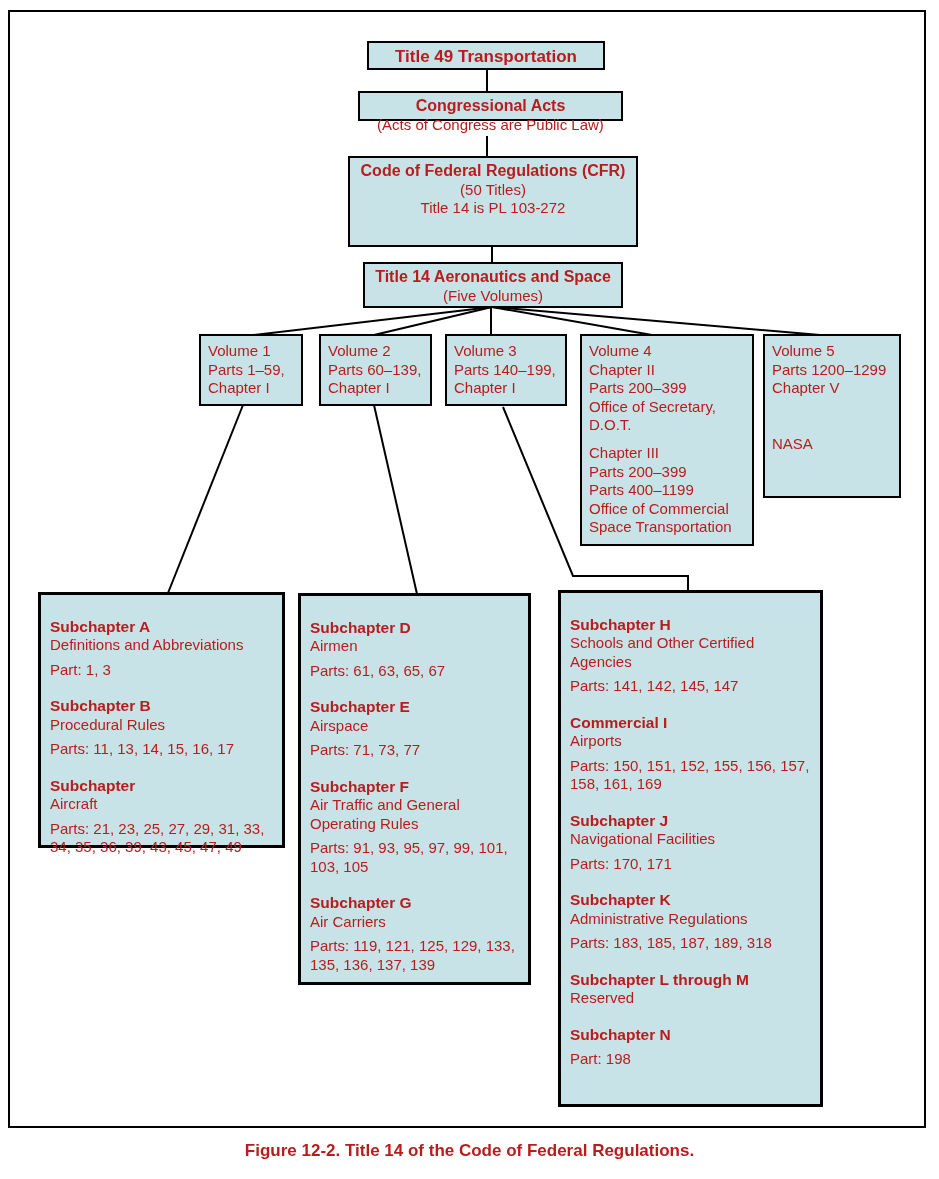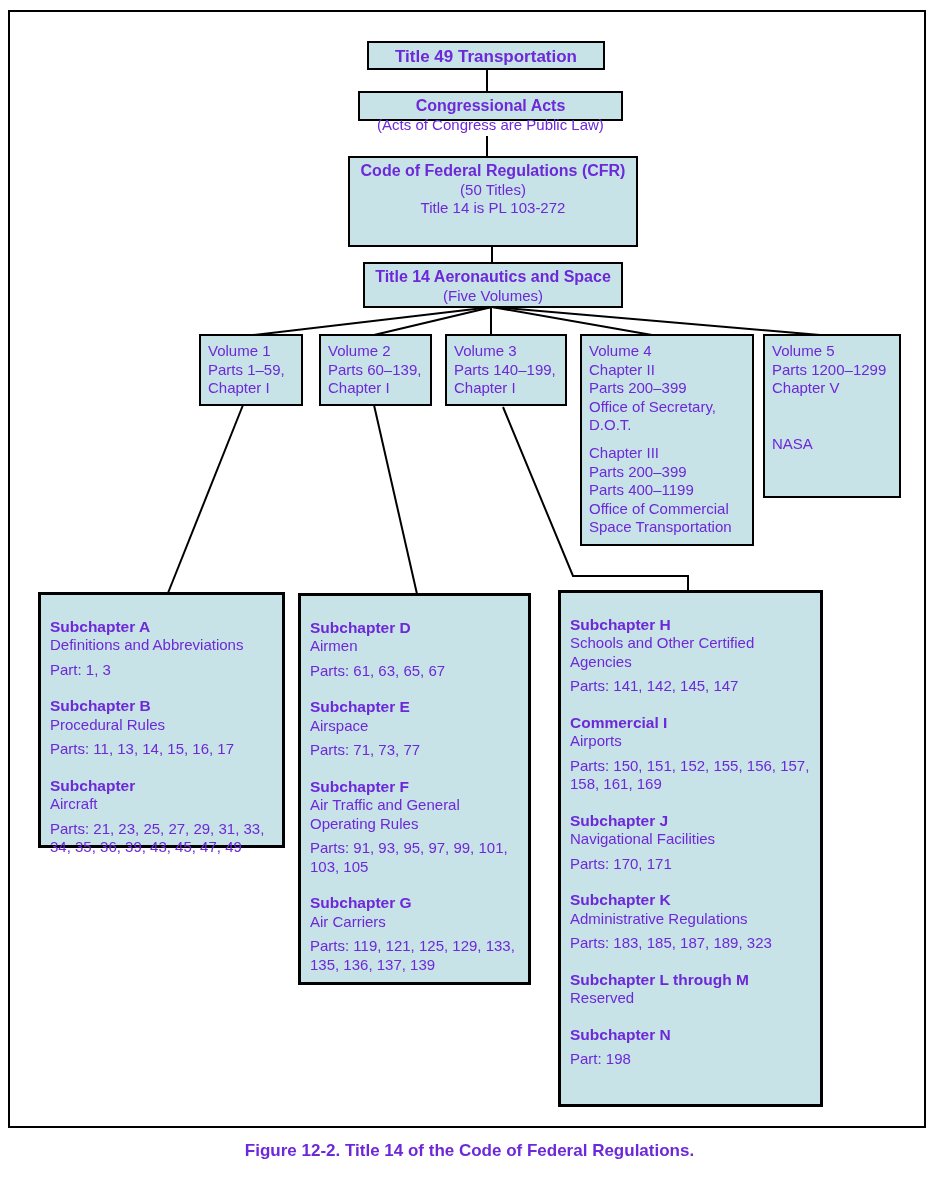--- a/index.html
+++ b/index.html
@@ -1,18 +1,18 @@
 <!DOCTYPE html>
 <html><head>
 <meta charset="utf-8">
 <style>
   html,body { margin:0; padding:0; background:#ffffff; }
   .page {
     position:relative; width:939px; height:1179px; background:#ffffff;
-    font-family:"Liberation Sans", sans-serif; color:#6d28d9; overflow:hidden;
+    font-family:"Liberation Sans", sans-serif; color:#b91c1c; overflow:hidden;
   }
   .frame {
     position:absolute; left:8px; top:10px; width:918px; height:1118px;
     border:2px solid #000; box-sizing:border-box; background:#ffffff;
   }
   svg.wires { position:absolute; left:0; top:0; pointer-events:none; }
   .node {
     position:absolute; background:#c8e3e7; border:2px solid #000;
     box-sizing:border-box; line-height:1.24;
   }
@@ -171,21 +171,21 @@
       <div class="parts">Parts: 150, 151, 152, 155, 156, 157, 158, 161, 169</div>
     </div>
     <div class="entry">
       <div class="heading">Subchapter J</div>
       <div class="desc">Navigational Facilities</div>
       <div class="parts">Parts: 170, 171</div>
     </div>
     <div class="entry">
       <div class="heading">Subchapter K</div>
       <div class="desc">Administrative Regulations</div>
-      <div class="parts">Parts: 183, 185, 187, 189, 323</div>
+      <div class="parts">Parts: 183, 185, 187, 189, 318</div>
     </div>
     <div class="entry">
       <div class="heading">Subchapter L through M</div>
       <div class="desc">Reserved</div>
 
     </div>
     <div class="entry">
       <div class="heading">Subchapter N</div>
       <div class="parts">Part: 198</div>
     </div>

